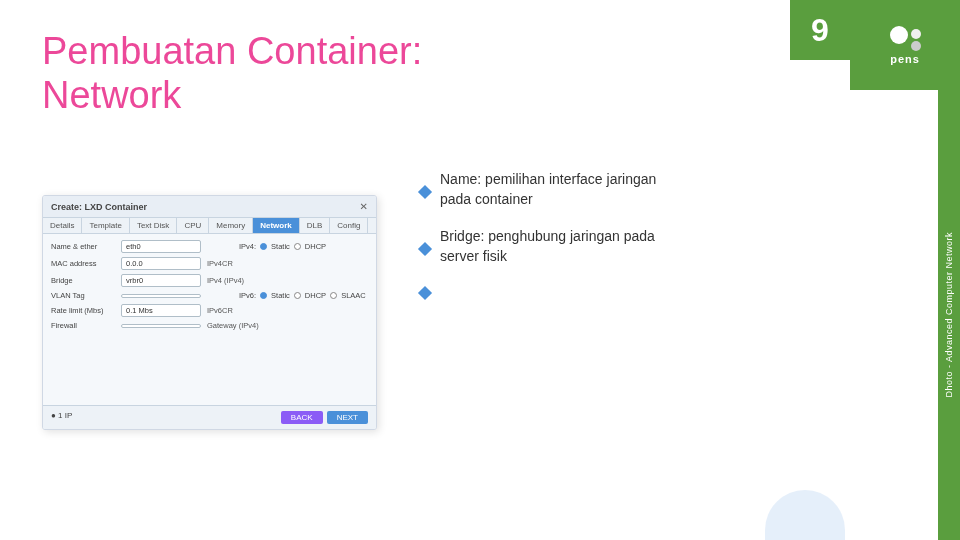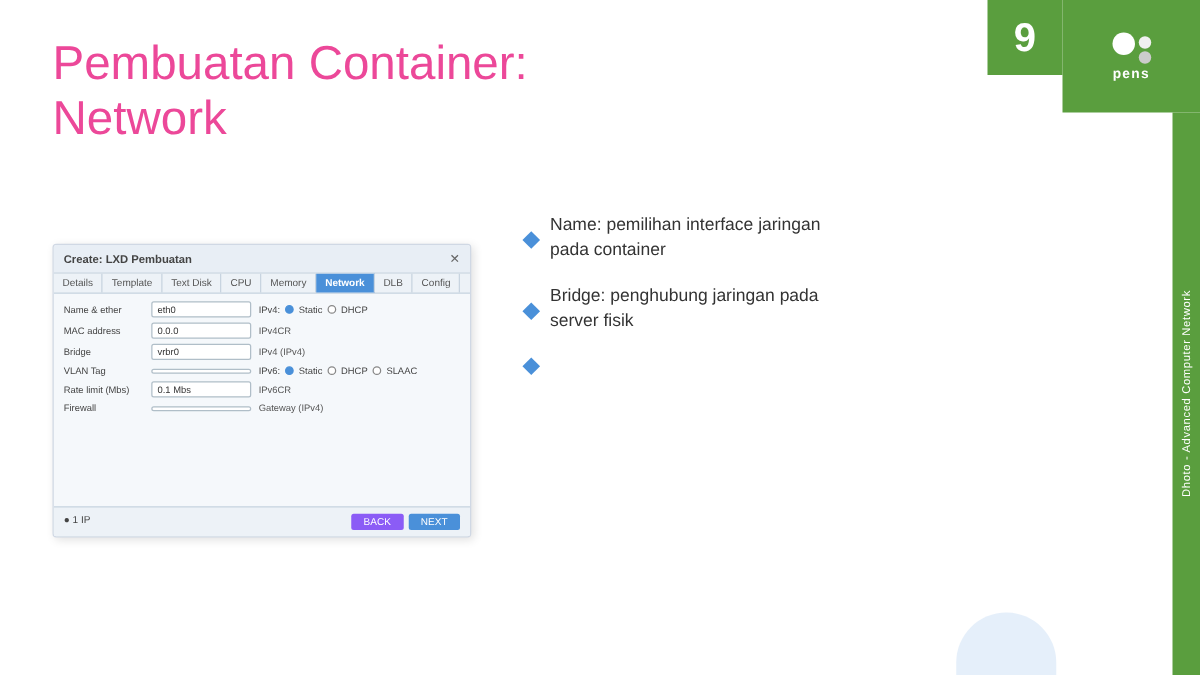--- a/index.html
+++ b/index.html
@@ -152,20 +152,21 @@
       padding: 1px 4px;
       width: 80px;
       margin-right: 6px;
     }
     .form-radio-group {
       display: flex;
       align-items: center;
       gap: 4px;
       font-size: 7.5px;
       color: #444;
+      margin-left: 32px;
     }
     .radio-dot {
       width: 7px; height: 7px;
       border-radius: 50%;
       border: 1px solid #888;
       display: inline-block;
       background: #fff;
       flex-shrink: 0;
     }
     .radio-dot.checked {
@@ -322,21 +323,21 @@
   </div>
 </div>
 
 <div class="vertical-text">
   <span>Dhoto - Advanced Computer Network</span>
 </div>
 
 <div class="panel-mock">
 
   <div class="panel-header">
-    <span class="panel-header-title">Create: LXD Pembuatan</span>
+    <span class="panel-header-title">Create: LXD Container</span>
     <span class="panel-header-icon">✕</span>
   </div>
 
   <div class="panel-tabs">
     <div class="panel-tab">Details</div>
     <div class="panel-tab">Template</div>
     <div class="panel-tab">Text Disk</div>
     <div class="panel-tab">CPU</div>
     <div class="panel-tab">Memory</div>
     <div class="panel-tab active">Network</div>

